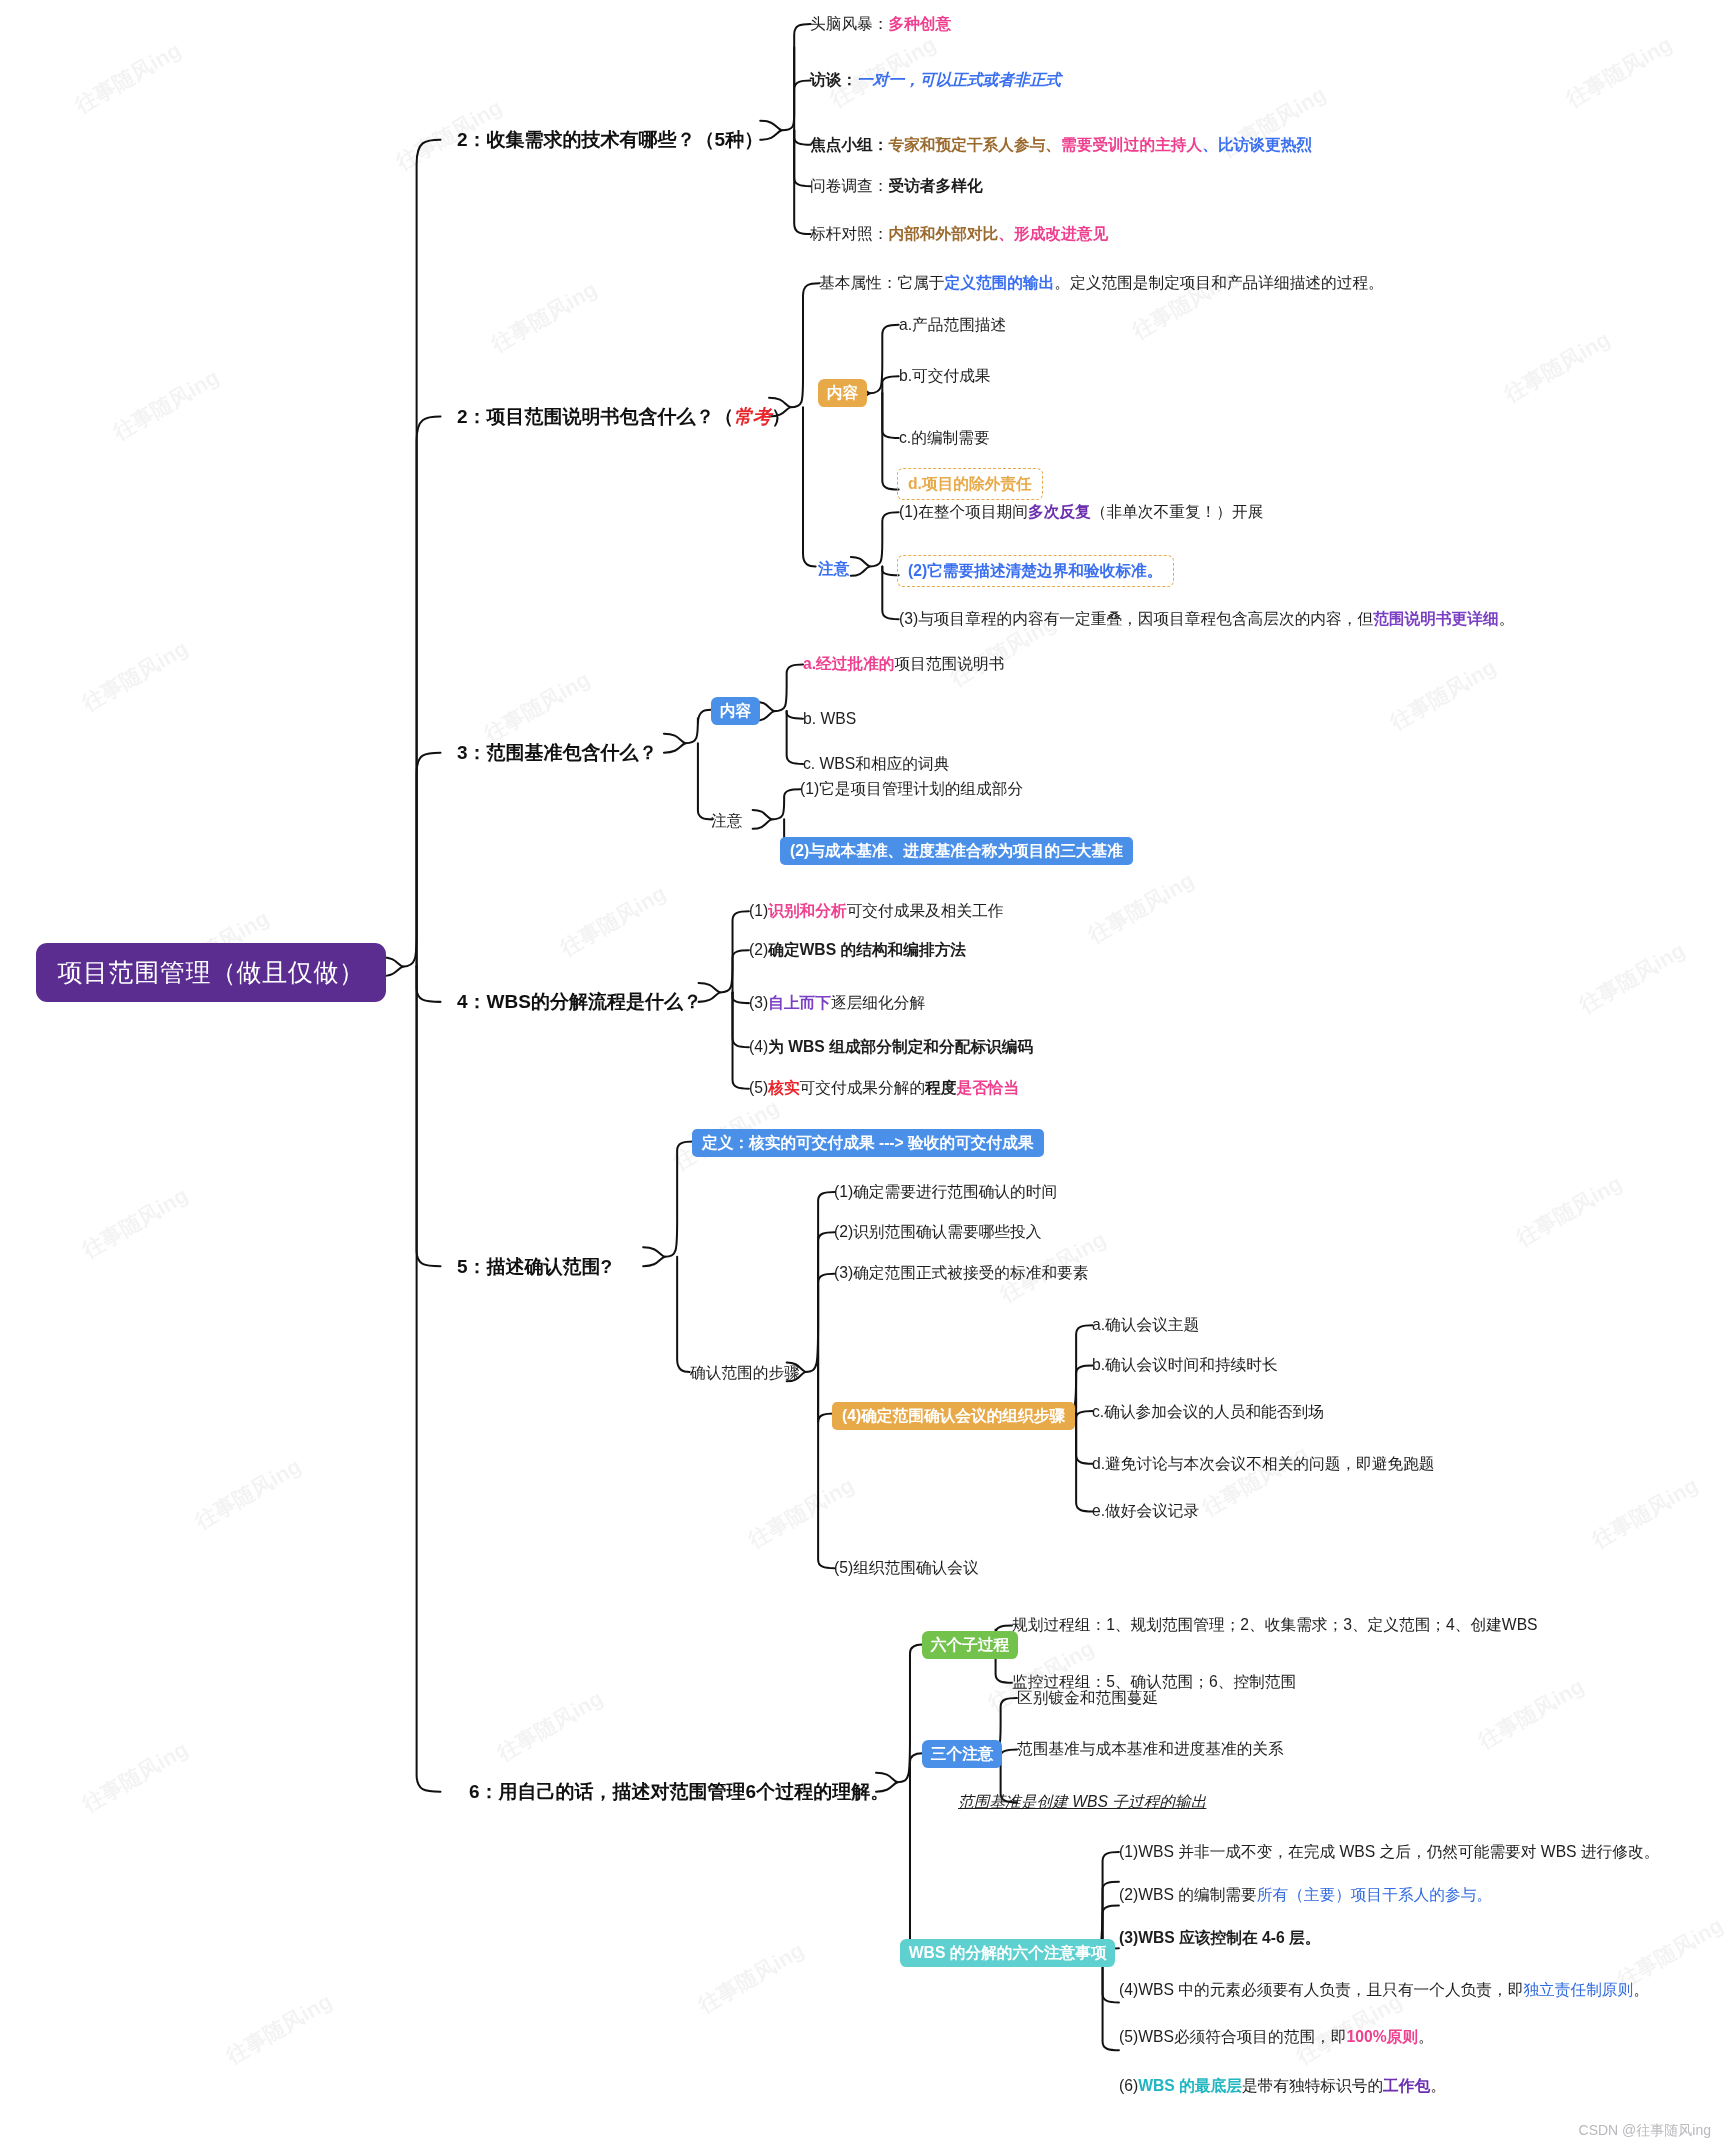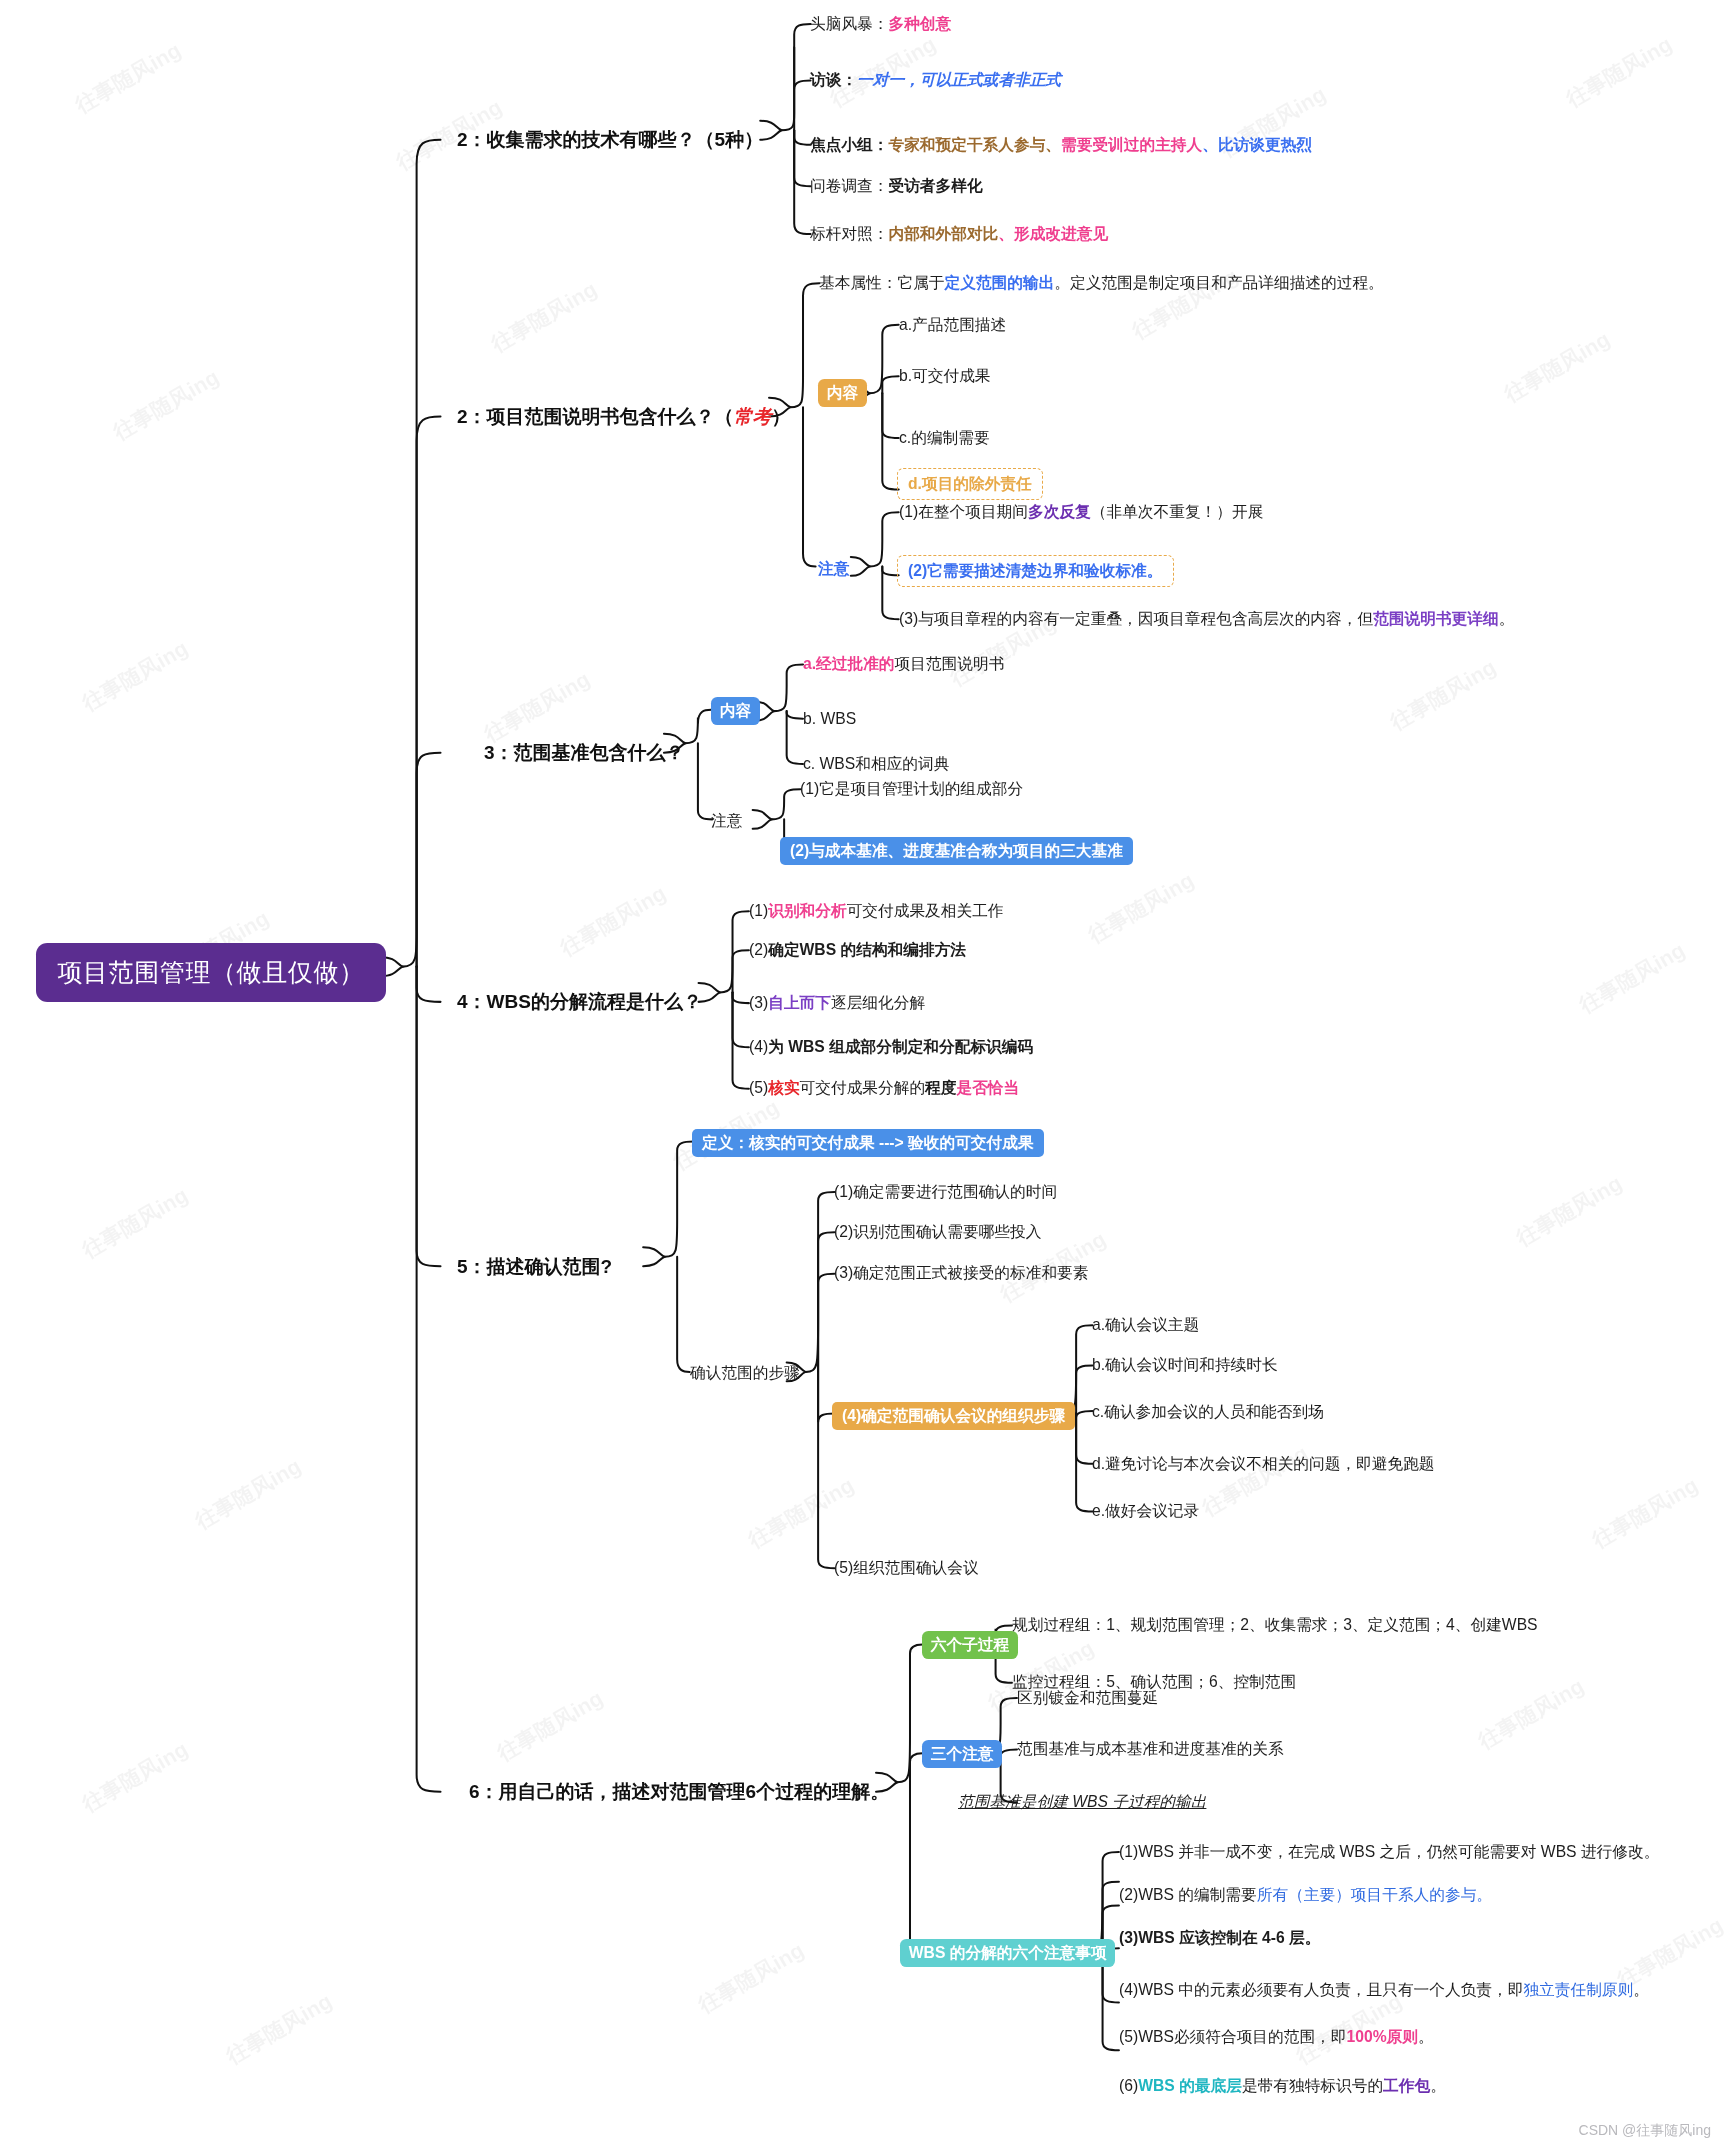--- a/index.html
+++ b/index.html
@@ -253,21 +253,21 @@
   <div class="node leaf" style="left:899px; top:502px;">
     <span>(1)在整个项目期间</span><span class="c-purple">多次反复</span><span>（非单次不重复！）开展</span>
   </div>
 
   <div class="node dashed blue-text" style="left:897px; top:555px;">(2)它需要描述清楚边界和验收标准。</div>
 
   <div class="node leaf" style="left:899px; top:609px;">
     <span>(3)与项目章程的内容有一定重叠，因项目章程包含高层次的内容，但</span><span class="c-violet">范围说明书更详细</span><span>。</span>
   </div>
 
-  <div class="node topic" style="left:457px; top:741px;margin-left:27px;">3：范围基准包含什么？</div>
+  <div class="node topic" style="left:457px; top:741px;">3：范围基准包含什么？</div>
 
   <div class="node badge badge-blue" style="left:711px; top:697px;">内容</div>
 
   <div class="node leaf" style="left:803px; top:654px;">
     <span class="c-pink">a.经过批准的</span><span>项目范围说明书</span>
   </div>
   <div class="node leaf" style="left:803px; top:709px;">b. WBS</div>
   <div class="node leaf" style="left:803px; top:754px;">c. WBS和相应的词典</div>
 
   <div class="node plain-label-dark" style="left:711px; top:811px;">注意</div>

